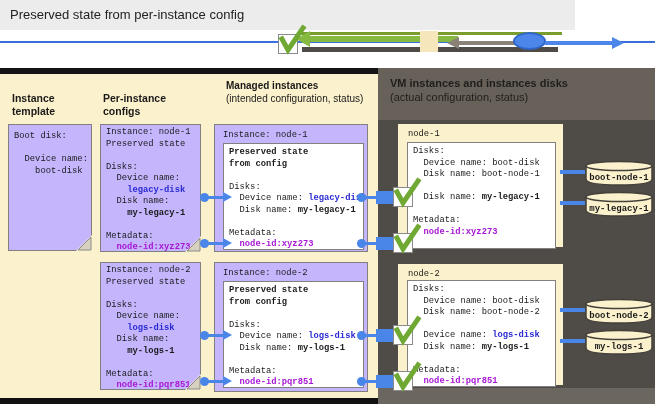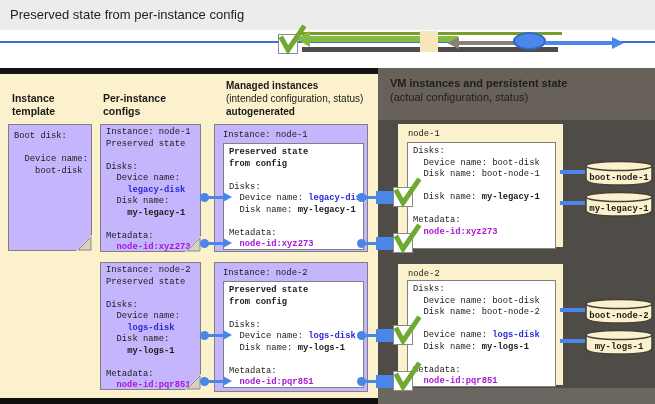--- a/index.html
+++ b/index.html
@@ -1,20 +1,20 @@
 <!DOCTYPE html>
 <html><head>
 <meta charset="utf-8">
 <style>
   html,body{margin:0;padding:0;background:#fff;}
   .stage{position:relative;width:655px;height:404px;overflow:hidden;background:#ffffff;
          font-family:"Liberation Sans",sans-serif;}
   .abs{position:absolute;}
   
-  .titlebar{left:0;top:0;width:655px;height:30px;background:#ececec;text-align:center;}
+  .titlebar{left:0;top:0;width:575px;height:30px;background:#ececec;text-align:center;}
   .titlebar .t{position:absolute;left:10px;top:7px;font-size:13px;color:#222;}
   
   .blueline{left:0;top:41px;width:655px;height:2px;background:#3b6fe0;}
   .greenthin{left:300px;top:32px;width:262px;height:3px;background:#7a9e2e;}
   .greenshaft{left:308px;top:36px;width:150px;height:6px;background:#86b940;}
   .greenhead{left:296px;top:31px;width:0;height:0;border-right:14px solid #86b940;
              border-top:8px solid transparent;border-bottom:8px solid transparent;}
   .grayline{left:302px;top:47px;width:256px;height:5px;background:#4f4c47;}
   .creamsq{left:420px;top:31px;width:18px;height:21px;background:#f6e6bc;}
   .grayhead{left:447px;top:37px;width:0;height:0;border-right:12px solid #8a8177;
@@ -98,24 +98,23 @@
     <div>Instance</div>
     <div>template</div>
   </div>
   <div class="colh" style="left:103px;top:92px;">
     <div>Per-instance</div>
     <div>configs</div>
   </div>
   <div class="colh" style="left:226px;top:79px;font-size:10px;">
     <div>Managed instances</div>
     <div class="reg">(intended configuration, status)</div>
-    <div>autogenerated</div>
   </div>
   <div class="vmh">
-    <div>VM instances and persistent state</div>
+    <div>VM instances and instances disks</div>
     <div class="reg">(actual configuration, status)</div>
   </div>
 
   <div class="note" style="left:8px;top:124px;width:84px;height:127px;">
     <div class="pad" style="padding-top:6px;">
         <div class="ln"><span>Boot disk:</span></div>
         <div class="ln">&nbsp;</div>
         <div class="ln"><span>  Device name:</span></div>
         <div class="ln"><span>    boot-disk</span></div>
       </div>

